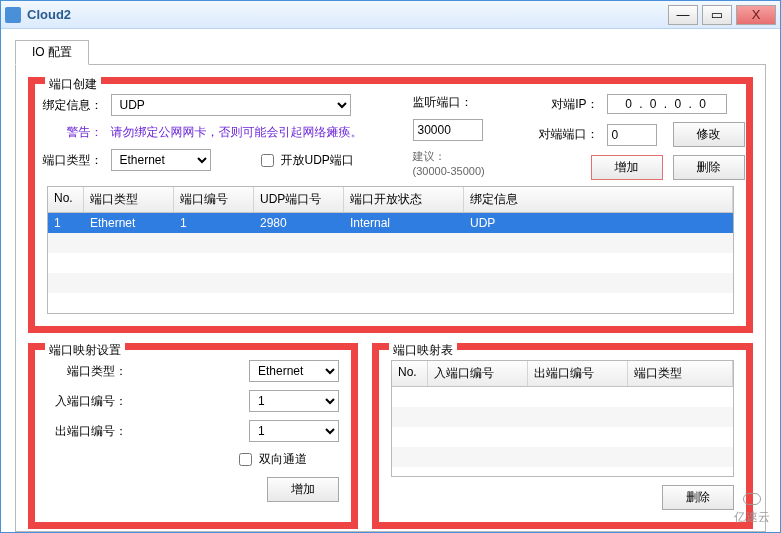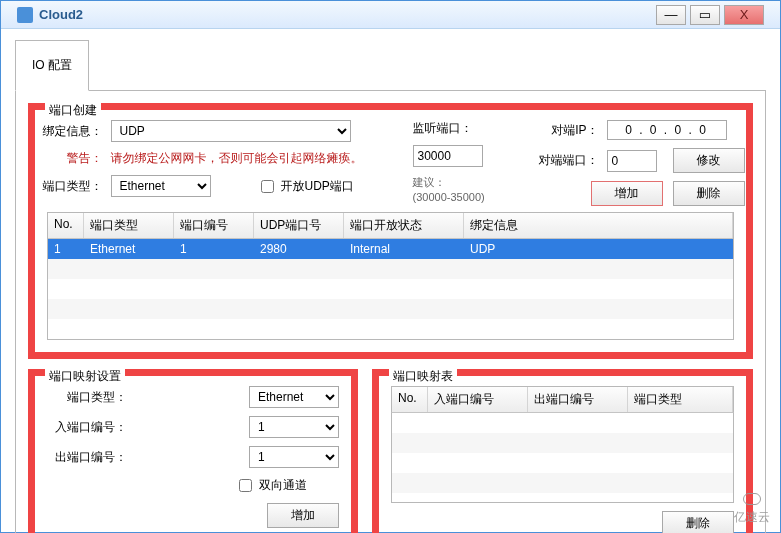--- a/index.html
+++ b/index.html
@@ -1,35 +1,35 @@
 <!DOCTYPE html>
 <html><head>
 <meta charset="utf-8">
 <style>
 * { box-sizing: border-box; font-family: "Microsoft YaHei", Arial, sans-serif; font-size: 12px; }
 body { margin: 0; background: #eee; }
 .window { width: 781px; height: 533px; background: #fff; border: 1px solid #4a90d9; position: relative; }
-.titlebar { height: 28px; background: linear-gradient(#f2f8fe, #dbeafd); border-bottom: 1px solid #b8d4ef; display: flex; align-items: center; padding: 0 16px; }
+.titlebar { height: 28px; background: linear-gradient(#f2f8fe, #dbeafd); border-bottom: 1px solid #b8d4ef; display: flex; align-items: center; padding: 0 4px; }
 .title-icon { width: 16px; height: 16px; background: #4a90d9; border-radius: 2px; margin-right: 6px; }
 .title-text { color: #2a5c8f; font-size: 13px; font-weight: bold; flex: 1; }
 .win-btns { display: flex; gap: 4px; }
 .win-btn { width: 30px; height: 20px; background: linear-gradient(#fdfdfd, #e5e5e5); border: 1px solid #a8a8a8; display: flex; align-items: center; justify-content: center; font-size: 13px; cursor: pointer; }
 .win-btn.close { background: linear-gradient(#f7a0a0, #e77070); color: #6b1a1a; width: 40px; }
 .client { padding: 10px 14px 14px; }
-.tab { display: inline-block; padding: 16px 16px; border: 1px solid #b8b8b8; border-bottom: 1px solid #fff; background: #fff; position: relative; top: 1px; }
+.tab { display: inline-block; padding: 3px 16px; border: 1px solid #b8b8b8; border-bottom: 1px solid #fff; background: #fff; position: relative; top: 1px; }
 .tab-body { border: 1px solid #b8b8b8; padding: 12px; height: 468px; }
 .fieldset { border: 7px solid #ef4444; padding: 10px 12px 12px; position: relative; margin-bottom: 10px; }
 .fieldset > .legend { position: absolute; top: -8px; left: 10px; background: #fff; padding: 0 4px; }
 .row { display: flex; align-items: center; gap: 8px; margin-bottom: 8px; }
 .lbl { display: inline-block; text-align: right; }
 input[type=text], select { border: 1px solid #a8a8a8; padding: 2px 4px; height: 22px; background: #fff; }
 select { height: 22px; }
 .btn { border: 1px solid #a8a8a8; background: linear-gradient(#fdfdfd, #e8e8e8); padding: 3px 0; width: 72px; text-align: center; cursor: pointer; }
 .btn.hi { border: 1px solid #e27070; }
-.warn { color: #b91c1c; }
+.warn { color: #6d28d9; }
 .small { font-size: 11px; color: #666; }
 .table { border: 1px solid #b8b8b8; width: 100%; }
 .thead { display: flex; background: linear-gradient(#fdfdfd, #ececec); border-bottom: 1px solid #c4c4c4; }
 .th { padding: 4px 6px; border-right: 1px solid #d4d4d4; }
 .tbody { height: 100px; overflow: hidden; position: relative; }
 .tbody::before { content: ""; position: absolute; inset: 0; background: repeating-linear-gradient(#fff 0 20px, #f6f6f6 20px 40px); z-index: 0; }
 .tr { display: flex; position: relative; z-index: 1; }
 .tr.sel { background: #2f7de1; color: #fff; }
 .td { padding: 3px 6px; }
 .bottom { display: flex; gap: 14px; }

